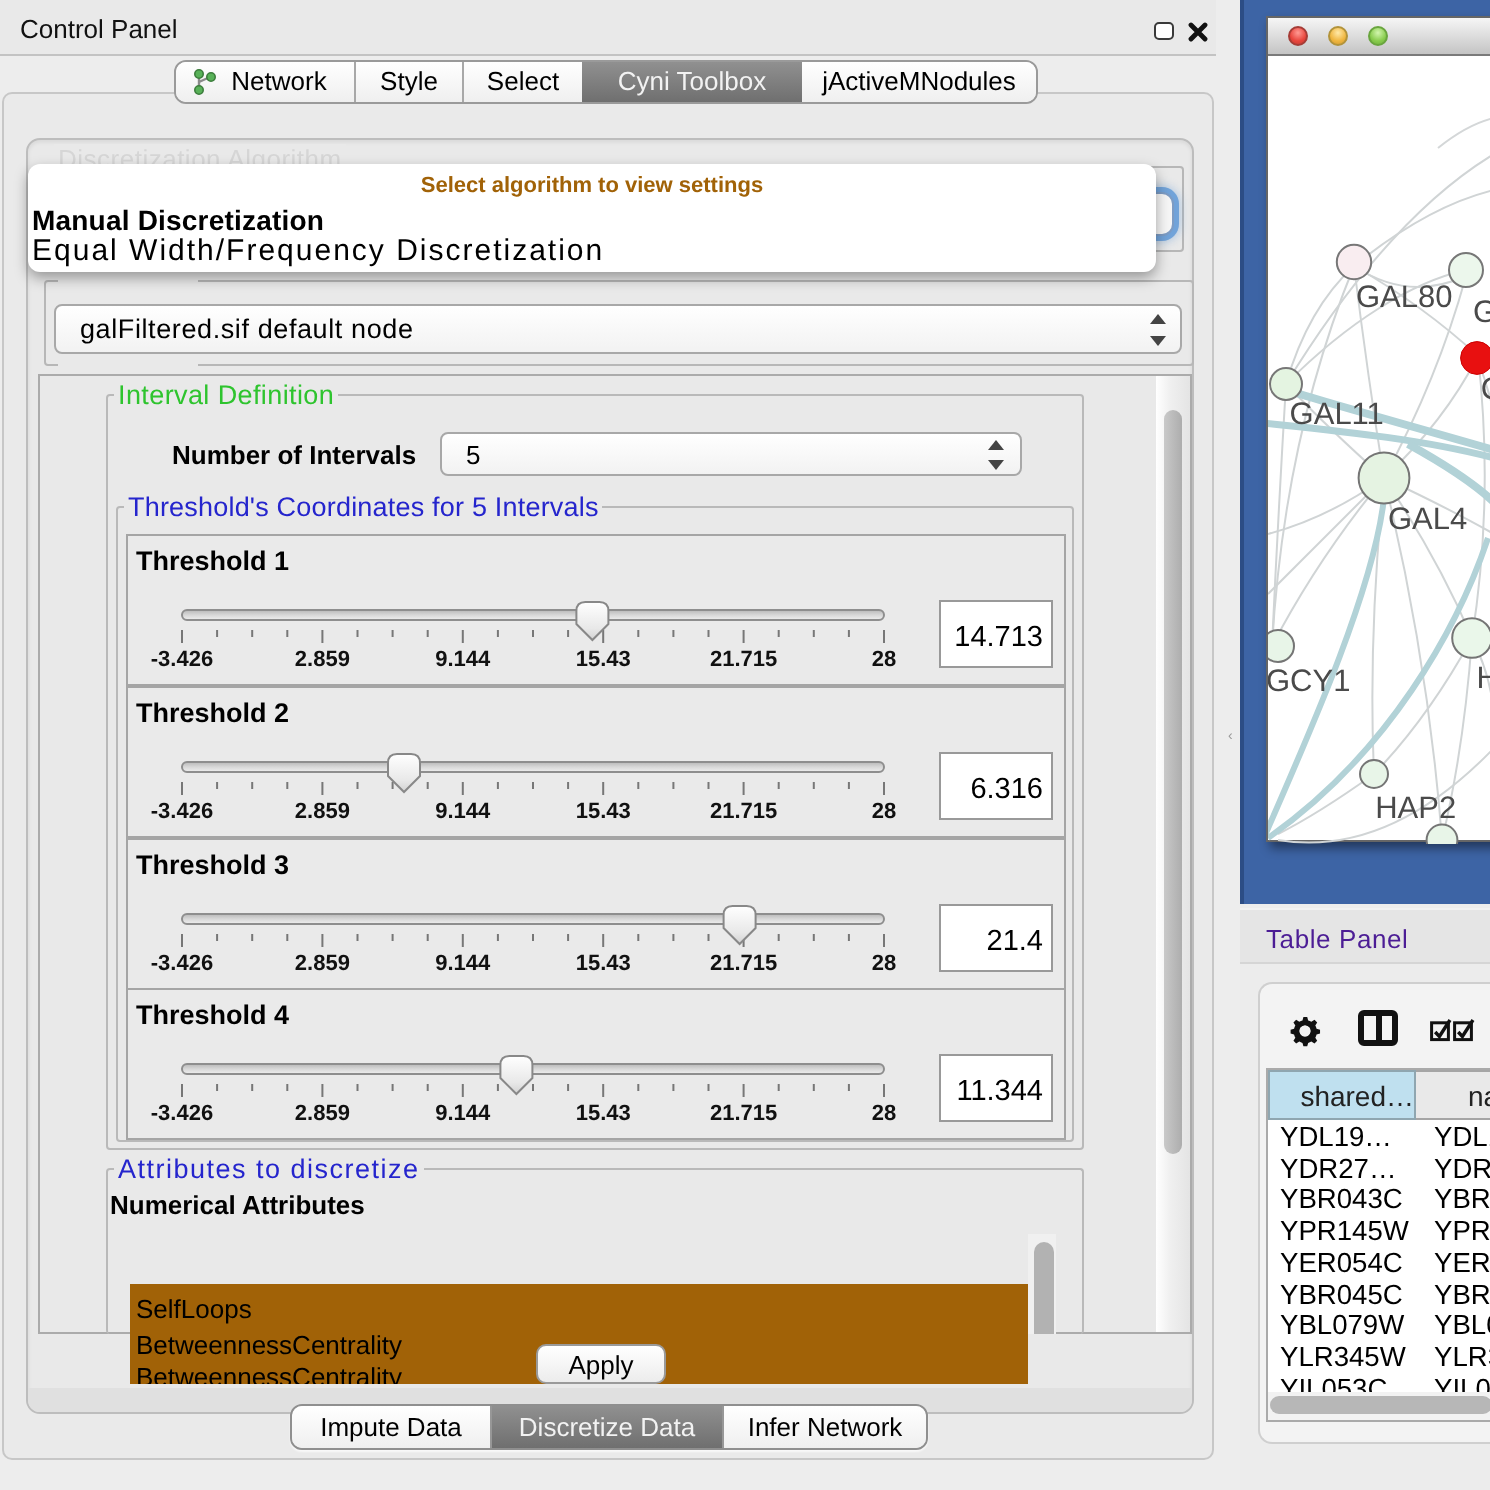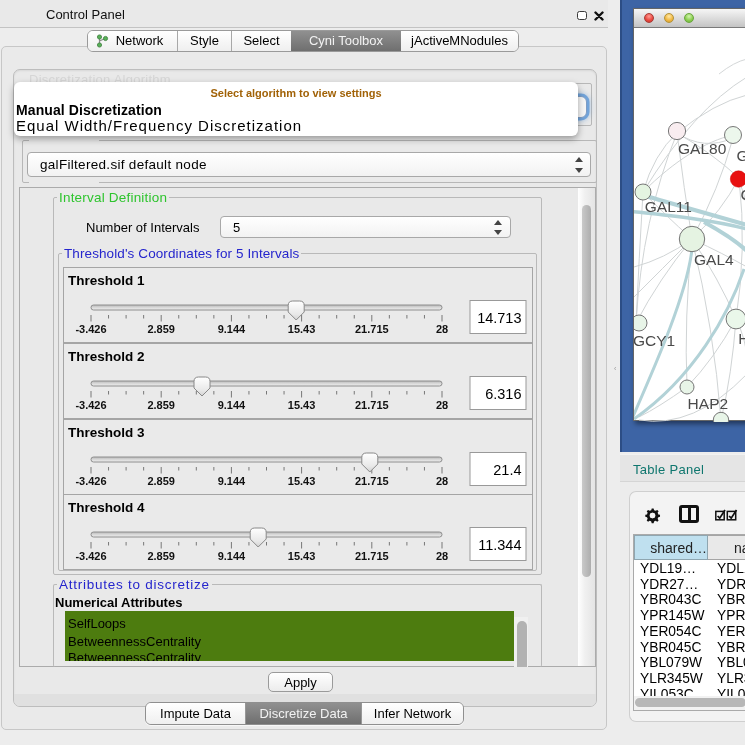--- a/index.html
+++ b/index.html
@@ -5,21 +5,21 @@
   * { margin:0; padding:0; box-sizing:border-box; }
   html,body { width:745px; height:745px; overflow:hidden; }
   body { font-family:"Liberation Sans", sans-serif; background:#ededed; position:relative; }
   .abs { position:absolute; }
   svg text { font-family:"Liberation Sans", sans-serif; }
 </style>
 </head>
 <body>
 
 <div class="abs" style="left:0;top:0;width:620px;height:28px;background:#e9e9e9;border-bottom:1px solid #c3c3c3;">
-  <div class="abs" style="left:10px;top:7px;font-size:13px;color:#111;margin-left:36px;">Control Panel</div>
+  <div class="abs" style="left:10px;top:7px;font-size:13px;color:#111;">Control Panel</div>
   <div class="abs" style="left:577px;top:10.5px;width:9.5px;height:9.5px;border:1.8px solid #3a3a3a;border-radius:2.5px;background:#fff;"></div>
   <svg class="abs" style="left:594px;top:11px;" width="10" height="10" viewBox="0 0 10 10">
       <path d="M1.5 1.5 L8.5 8.5 M8.5 1.5 L1.5 8.5" stroke="#111" stroke-width="2.4" stroke-linecap="round"></path>
     </svg>
 </div>
 
 <div class="abs" style="left:1px;top:46px;width:606px;height:684px;border:1.5px solid #c7c7c7;border-radius:5px;background:#eaeaea;"></div>
 
 <div class="abs" style="left:13px;top:69px;width:584px;height:638px;border:1px solid #bdbdbd;border-radius:7px;background:#e9e9e9;box-shadow:inset 0 1px 2px rgba(0,0,0,0.08);"></div>
 <div class="abs" style="left:14px;top:694px;width:582px;height:12px;background:#e0e0e0;border-radius:0 0 6px 6px;"></div>
@@ -42,21 +42,21 @@
 </div>
 
 <div class="abs" style="left:19px;top:187px;width:577px;height:480px;border:1px solid #ababab;background:#e9e9e9;"></div>
 
 <div class="abs" style="left:578px;top:188px;width:17px;height:478px;background:linear-gradient(90deg,#ffffff,#f0f0f0 40%,#e4e4e4);"></div>
 <div class="abs" style="left:582px;top:205px;width:9px;height:372px;background:linear-gradient(90deg,#c9c9c9,#adadad);border-radius:5px;"></div>
 
 <div class="abs" style="left:53px;top:197px;width:489px;height:378px;border:1px solid #b9b9b9;border-radius:2px;"></div>
 <div class="abs" style="left:57px;top:190px;font-size:13.5px;letter-spacing:0.2px;color:#2ec42e;background:#e9e9e9;padding:0 2px;">Interval Definition</div>
 
-<div class="abs" style="left:86px;top:220px;font-size:13px;font-weight:normal;color:#000;">Number of Intervals</div>
+<div class="abs" style="left:86px;top:220px;font-size:13px;font-weight:bold;color:#000;">Number of Intervals</div>
 <div class="abs" style="left:220px;top:216px;width:291px;height:22px;border:1px solid #a8a8a8;border-radius:4px;background:linear-gradient(#ffffff,#f2f2f2);">
   <div class="abs" style="left:12px;top:3px;font-size:13px;color:#000;">5</div>
   <svg class="abs" style="right:7px;top:2px;" width="10" height="17" viewBox="0 0 10 17">
       <path d="M5 1 L9 6 L1 6 Z" fill="#444"></path>
       <path d="M5 16 L9 11 L1 11 Z" fill="#444"></path>
     </svg>
 </div>
 
 <div class="abs" style="left:58px;top:253px;width:479px;height:318px;border:1px solid #b9b9b9;border-radius:2px;"></div>
 <div class="abs" style="left:62px;top:246px;font-size:13.5px;letter-spacing:0.1px;color:#2525cd;background:#e9e9e9;padding:0 2px;">Threshold's Coordinates for 5 Intervals</div>
@@ -132,21 +132,21 @@
 <text x="308.8" y="66" font-size="11" font-weight="bold" text-anchor="middle" fill="#111">21.715</text>
 <text x="379.0" y="66" font-size="11" font-weight="bold" text-anchor="middle" fill="#111">28</text>
 <path d="M187.2 45 L187.2 38.5 Q187.2 34 191.7 34 L198.7 34 Q203.2 34 203.2 38.5 L203.2 45 L195.2 53 Z" fill="url(#thm)" stroke="#888" stroke-width="1"></path>
 <rect x="407" y="33.5" width="56" height="33" fill="#ffffff" stroke="#999"></rect>
 <text x="458.5" y="56" font-size="14.5" text-anchor="end" fill="#000">11.344</text>
 </svg>
 
 <div class="abs" style="left:53px;top:584px;width:489px;height:83px;border:1px solid #b9b9b9;border-radius:2px;border-bottom:none;"></div>
 <div class="abs" style="left:57px;top:577px;font-size:13.5px;letter-spacing:0.75px;color:#2525cd;background:#e9e9e9;padding:0 2px;">Attributes to discretize</div>
 <div class="abs" style="left:55px;top:595px;font-size:13px;font-weight:bold;color:#000;">Numerical Attributes</div>
-<div class="abs" style="left:65px;top:611px;width:449px;height:50px;background:#4d7c0f;overflow:hidden;">
+<div class="abs" style="left:65px;top:642px;width:449px;height:50px;background:#a16207;overflow:hidden;">
   <div class="abs" style="left:3px;top:5px;font-size:13px;">SelfLoops</div>
   <div class="abs" style="left:3px;top:22.5px;font-size:13px;">BetweennessCentrality</div>
   <div class="abs" style="left:3px;top:39px;font-size:13px;">BetweennessCentrality</div>
 </div>
 <div class="abs" style="left:514px;top:617px;width:14px;height:50px;background:#f0f0f0;"></div>
 <div class="abs" style="left:517px;top:621px;width:9.5px;height:46px;background:#b2b2b2;border-radius:5px 5px 0 0;"></div>
 
 <div class="abs" style="left:268px;top:672px;width:65px;height:20px;border:1px solid #9a9a9a;border-radius:5px;background:linear-gradient(#ffffff,#ececec);text-align:center;">
   <span style="font-size:13px;line-height:19px;">Apply</span>
 </div>
@@ -238,21 +238,21 @@
 <text x="10.8" y="183" font-size="15.5" fill="#4a4a4a">GAL11</text>
 <text x="60" y="235.5" font-size="15.5" fill="#4a4a4a">GAL4</text>
 <text x="-1" y="316.5" font-size="15.5" fill="#4a4a4a">GCY1</text>
 <text x="104.3" y="315" font-size="15.5" fill="#4a4a4a">H</text>
 <text x="53.6" y="380" font-size="15.5" fill="#4a4a4a">HAP2</text>
 </svg>
   </div>
 </div>
 
 <div class="abs" style="left:620px;top:454px;width:125px;height:28px;background:#e5e5e5;border-top:1px solid #f2f2f2;border-bottom:1px solid #d5d5d5;">
-  <div class="abs" style="left:13px;top:7px;font-size:13px;letter-spacing:0.3px;color:#0f766e;">Table Panel</div>
+  <div class="abs" style="left:13px;top:7px;font-size:13px;letter-spacing:0.3px;color:#4c1d95;">Table Panel</div>
 </div>
 <div class="abs" style="left:620px;top:482px;width:125px;height:263px;background:#ececec;"></div>
 <div class="abs" style="left:629px;top:491px;width:116px;height:231px;background:#f3f3f3;border:1px solid #cfcfcf;border-radius:7px 0 0 7px;border-right:none;"></div>
 
 <svg class="abs" style="left:642.5px;top:506px;" width="19" height="19" viewBox="0 0 24 24">
     <path fill="#111" d="M12 8.5A3.5 3.5 0 1 0 12 15.5 3.5 3.5 0 1 0 12 8.5zM21.5 13.6l-2.2.6a7.6 7.6 0 0 1-.8 2l1.2 2-1.7 1.7-2-1.2a7.6 7.6 0 0 1-2 .8l-.6 2.2h-2.4l-.6-2.2a7.6 7.6 0 0 1-2-.8l-2 1.2-1.7-1.7 1.2-2a7.6 7.6 0 0 1-.8-2l-2.2-.6v-2.4l2.2-.6a7.6 7.6 0 0 1 .8-2l-1.2-2 1.7-1.7 2 1.2a7.6 7.6 0 0 1 2-.8l.6-2.2h2.4l.6 2.2a7.6 7.6 0 0 1 2 .8l2-1.2 1.7 1.7-1.2 2a7.6 7.6 0 0 1 .8 2l2.2.6z"></path>
     <circle cx="12" cy="12" r="3.4" fill="#f3f3f3"></circle>
   </svg>
 <div class="abs" style="left:679px;top:505px;width:20px;height:18px;border:3px solid #111;border-radius:3px;"></div>
 <div class="abs" style="left:687.5px;top:507px;width:3px;height:14px;background:#111;"></div>

